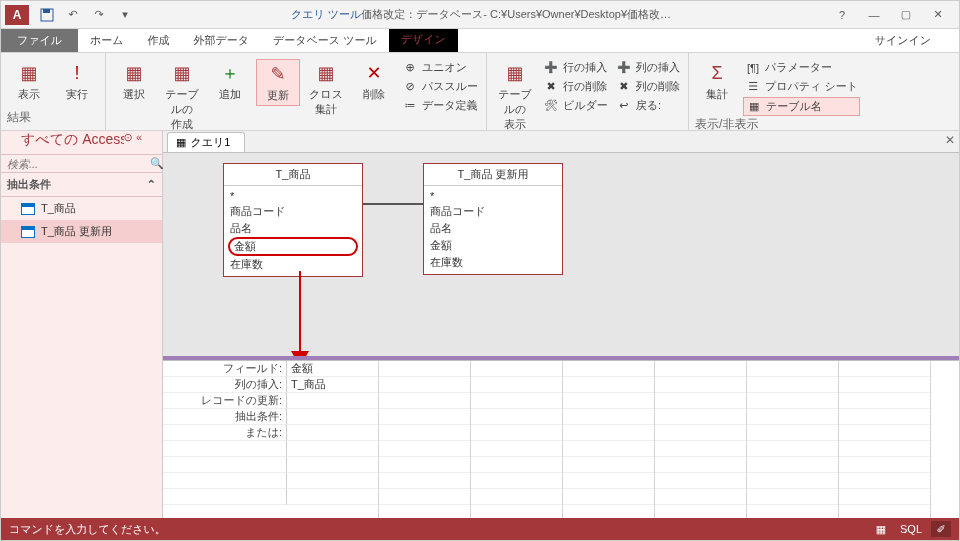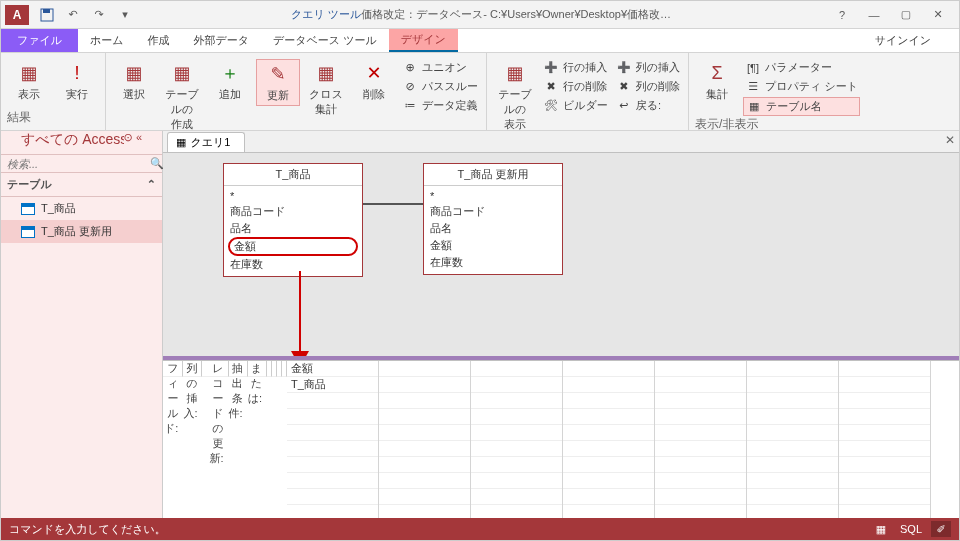--- a/index.html
+++ b/index.html
@@ -6,23 +6,23 @@
 body{background:#fff;width:960px;height:541px;overflow:hidden;display:flex;flex-direction:column;border:1px solid #ccc}
 .titlebar{height:28px;background:#f3f3f3;display:flex;align-items:center;border-bottom:1px solid #d4d4d4}
 .app-icon{width:24px;height:20px;background:#a4373a;color:#fff;display:flex;align-items:center;justify-content:center;font-weight:bold;margin:0 4px;font-size:12px}
 .qat{display:flex;gap:6px;align-items:center;margin-left:4px}
 .qat-btn{width:20px;height:20px;display:flex;align-items:center;justify-content:center;color:#5a5a5a}
 .title-center{flex:1;display:flex;align-items:center;justify-content:center;color:#5a5a5a;font-size:12px}
 .ctx-tool{color:#2b579a}
 .win-btns{display:flex;gap:2px;margin-right:6px}
 .win-btn{width:30px;height:20px;display:flex;align-items:center;justify-content:center;color:#5a5a5a}
 .ribbon-tabs{height:24px;display:flex;border-bottom:1px solid #d4d4d4;background:#fff}
-.file-tab{background:#8b5cf6;color:#fff;padding:8px 16px;display:flex;align-items:center}
+.file-tab{background:#737373;color:#fff;padding:8px 16px;display:flex;align-items:center}
 .rib-tab{padding:0 12px;display:flex;align-items:center;color:#444}
-.rib-tab.active{color:#a4373a;border-bottom:2px solid #0369a1;background:#fca5a5}
+.rib-tab.active{color:#a4373a;border-bottom:2px solid #000000;background:#000000}
 .signin{margin-left:auto;margin-right:28px;display:flex;align-items:center;color:#444}
 .ribbon{height:78px;background:#f3f3f3;display:flex;border-bottom:1px solid #d4d4d4}
 .rgroup{display:flex;flex-direction:column;border-right:1px solid #d4d4d4;padding:2px 6px}
 .rgroup-body{flex:1;display:flex;align-items:flex-start;gap:4px;padding-top:4px}
 .rgroup-label{text-align:left;color:#666;font-size:12px;padding-bottom:2px}
 .bigbtn{display:flex;flex-direction:column;align-items:center;width:44px;gap:2px;text-align:center;font-size:11px;color:#444;padding:2px}
 .bigbtn.sel{background:#fde0e0;border:1px solid #e6a0a0}
 .bigicon{width:24px;height:24px;display:flex;align-items:center;justify-content:center;font-size:18px;color:#a4373a}
 .smallbtn{display:flex;align-items:center;gap:4px;font-size:11px;color:#444;padding:1px 2px;white-space:nowrap}
 .smallicon{width:16px;height:14px;display:inline-flex;align-items:center;justify-content:center}
@@ -44,21 +44,21 @@
 .tablebox{position:absolute;width:140px;background:#fff;border:1px solid #a4373a}
 .tablebox.t1{left:60px;top:10px}
 .tablebox.t2{left:260px;top:10px}
 .tb-title{text-align:center;padding:3px;border-bottom:1px solid #ccc;color:#333}
 .tb-list{padding:4px 6px;display:flex;flex-direction:column;gap:2px;font-size:11px;color:#333}
 .fld-hl{border:2px solid #d00000;border-radius:10px;padding:0 4px;margin:-1px -2px}
 .join-line{position:absolute;left:200px;top:50px;width:60px;height:2px;background:#555}
 .arrow-line{position:absolute;left:136px;top:118px;width:2px;height:86px;background:#d00000}
 .arrow-head{position:absolute;left:128px;top:198px;width:0;height:0;border-left:9px solid transparent;border-right:9px solid transparent;border-top:16px solid #d00000}
 .grid-area{height:158px;background:#fff;display:flex;border-top:1px solid #c0c0c0}
-.row-labels{width:124px;display:flex;flex-direction:row}
+.row-labels{width:124px;display:flex;flex-direction:column}
 .row-label{height:16px;text-align:right;padding-right:4px;font-size:11px;color:#444;border-bottom:1px solid #eee;border-right:1px solid #ccc}
 .grid-cols{flex:1;display:flex;overflow:hidden}
 .gcol{width:92px;border-right:1px solid #d4d4d4;display:flex;flex-direction:column}
 .gcell{height:16px;border-bottom:1px solid #eee;padding-left:4px;font-size:11px;color:#333;white-space:nowrap;overflow:hidden}
 .statusbar{height:22px;background:#a4373a;color:#fff;display:flex;align-items:center;padding:0 8px;font-size:11px}
 .status-icons{margin-left:auto;display:flex;gap:10px;align-items:center}
 .sb-icon{width:20px;height:16px;display:flex;align-items:center;justify-content:center;color:#fff;font-size:11px}
 .sb-icon.active{background:#7d2a2c}
 .close-x{position:absolute;right:4px;top:2px;color:#666;font-size:12px}
 svg{display:block}
@@ -227,21 +227,21 @@
   <div class="navpane">
     <div class="nav-header">
       <span class="nav-title">すべての Access...</span>
       <span style="color:#a4373a">⊙ «</span>
     </div>
     <div class="nav-search">
       <input placeholder="検索..." style="">
       <span style="color:#888">🔍</span>
     </div>
     <div class="nav-section">
-      <span>テーブル</span>
+      <span>抽出条件</span>
         <span style="margin-left:auto">⌃</span>
     </div>
     <div class="nav-item">
         <span class="tbl-icon"></span>
         <span>T_商品</span>
       </div>
     <div class="nav-item sel">
         <span class="tbl-icon"></span>
         <span>T_商品 更新用</span>
       </div>

